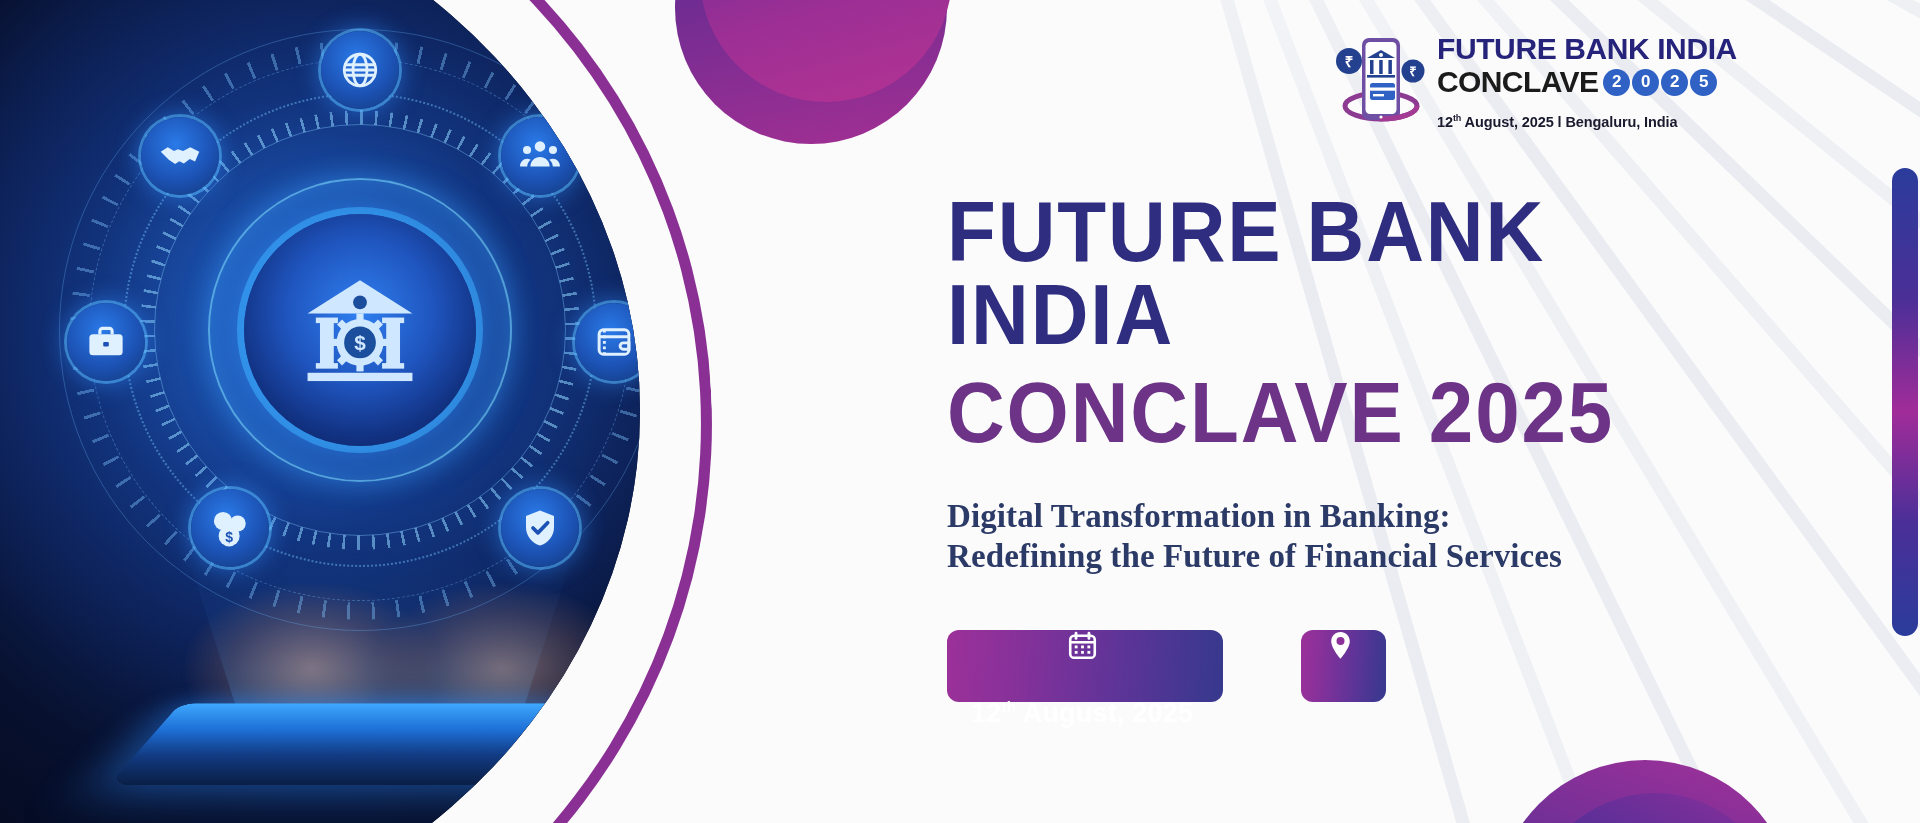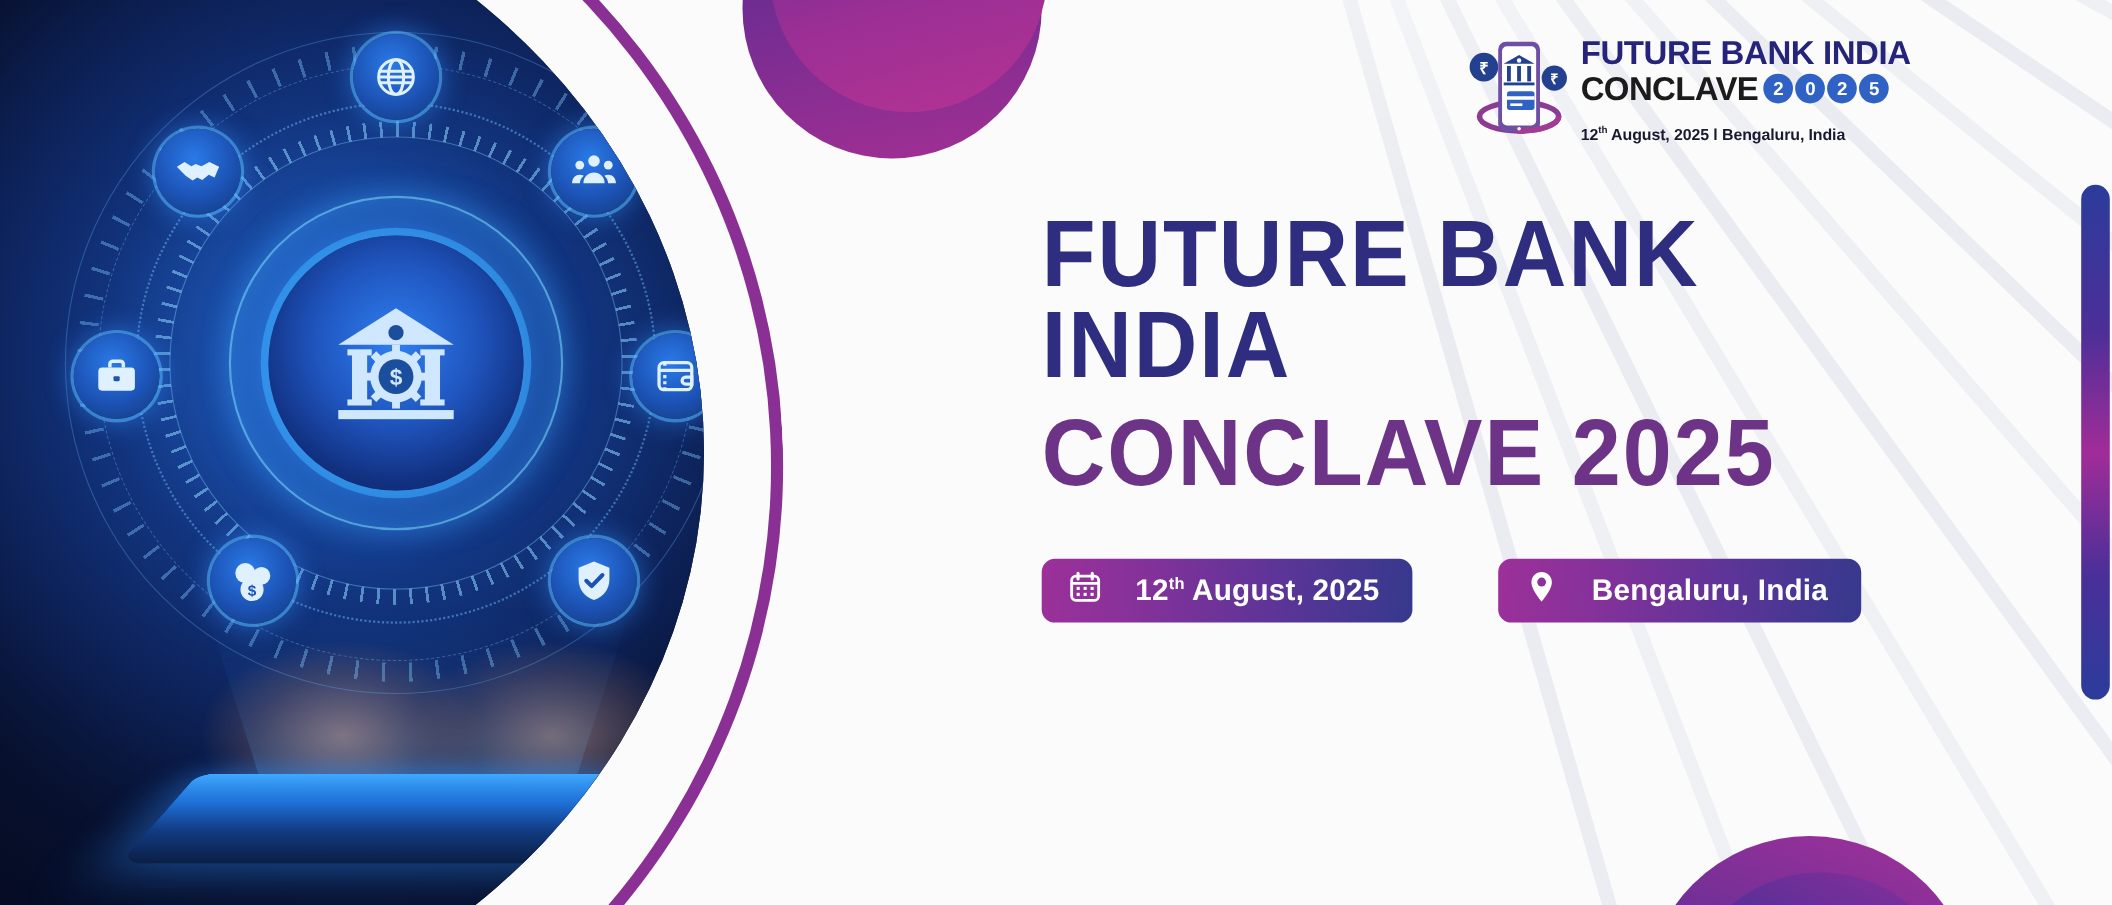--- a/index.html
+++ b/index.html
@@ -218,21 +218,21 @@
     font-family: "Liberation Sans", sans-serif;
     font-weight: bold;
     font-size: 30px;
     letter-spacing: -0.4px;
     color: #26247a;
     line-height: 1;
     white-space: nowrap;
   }
   .logo-line2 {
     display: flex;
-    align-items: flex-start;
+    align-items: center;
     gap: 3px;
     margin-top: 3px;
   }
   .logo-conclave {
     font-family: "Liberation Sans", sans-serif;
     font-weight: bold;
     font-size: 30px;
     letter-spacing: -0.6px;
     color: #1b1b1b;
     line-height: 1;
@@ -299,30 +299,31 @@
   
   .pills {
     display: flex;
     gap: 78px;
     margin-top: 54px;
   }
   .pill {
     display: inline-flex;
     align-items: center;
     gap: 30px;
-    height: 58px;
+    height: 72px;
     padding: 0 30px 0 24px;
     border-radius: 12px;
     background: linear-gradient(95deg, #9c3099 0%, #8a319a 22%, #5e3498 62%, #36398d 100%);
     color: #ffffff;
     font-family: "Liberation Sans", sans-serif;
     font-weight: bold;
     font-size: 27px;
     letter-spacing: .2px;
     white-space: nowrap;
+    flex-direction: column;
   }
   .pill svg { width: 31px; height: 31px; flex: 0 0 auto; }
   .pill sup { font-size: 15px; vertical-align: super; }
 </style>
 </head>
 <body>
 
 <div id="banner">
 
   <div class="bg-stripes" id="stripes">
@@ -486,20 +487,24 @@
         </span>
       </div>
       <div class="logo-sub"><span>12</span><sup>th</sup><span> August, 2025 l Bengaluru, India</span></div>
     </div>
   </div>
 
   <div class="content">
     <h1 class="title-line1">FUTURE BANK INDIA</h1>
     <h1 class="title-line2">CONCLAVE 2025</h1>
 
+    <div class="subtitle">
+      <div>Digital Transformation in Banking:</div>
+      <div>Redefining the Future of Financial Services</div>
+    </div>
 
     <div class="pills">
       <div class="pill">
         <span>
           <svg viewBox="0 0 24 24" fill="none">
             <rect x="2.5" y="4.5" width="19" height="17" rx="3" stroke="#ffffff" stroke-width="2"></rect>
             <path d="M7 2.5v4M17 2.5v4" stroke="#ffffff" stroke-width="2.2" stroke-linecap="round"></path>
             <path d="M2.5 9.5h19" stroke="#ffffff" stroke-width="2"></path>
             <g fill="#ffffff">
               <rect x="6" y="12" width="2.2" height="2.2"></rect>
@@ -514,18 +519,17 @@
         <span><span>12</span><sup>th</sup><span> August, 2025</span></span>
       </div>
 
       <div class="pill">
         <span>
           <svg viewBox="0 0 24 24" fill="#ffffff">
             <path d="M12 1.6c-4 0-7.2 3.2-7.2 7.2 0 5.4 7.2 13.6 7.2 13.6s7.2-8.2 7.2-13.6c0-4-3.2-7.2-7.2-7.2z"></path>
             <circle cx="12" cy="8.6" r="3.1" fill="#8b3199"></circle>
           </svg>
         </span>
-        <span>Bengaluru, India</span>
       </div>
     </div>
   </div>
 
 </div>
 
 </body></html>

